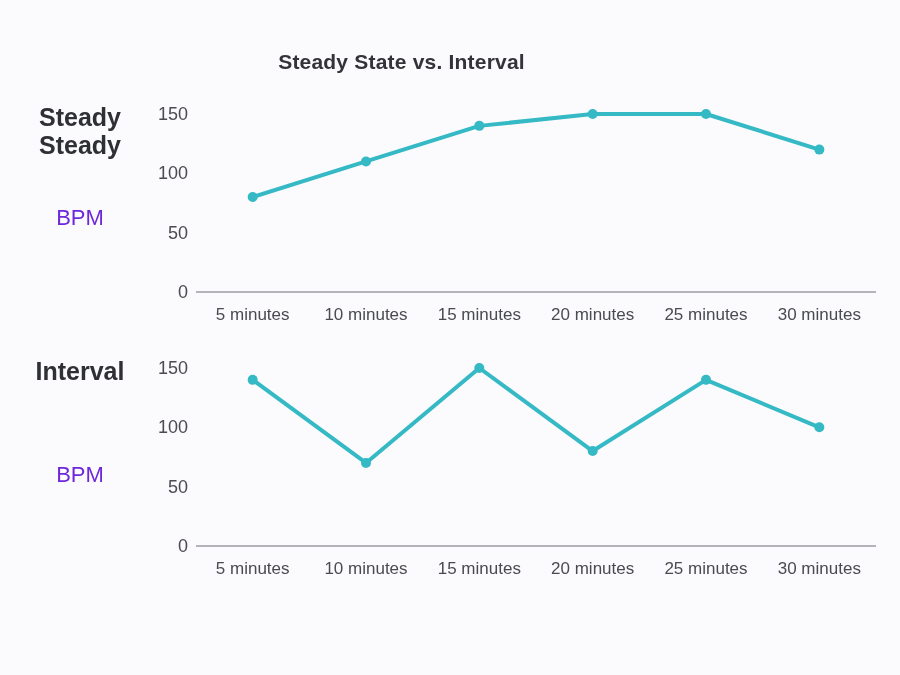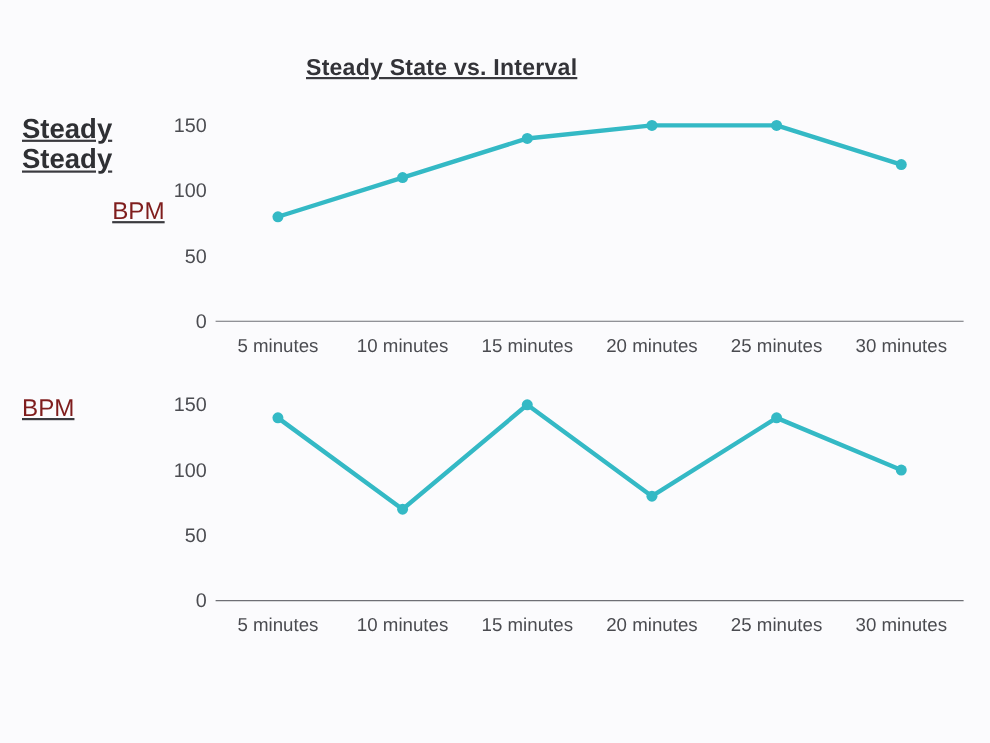--- a/index.html
+++ b/index.html
@@ -7,55 +7,54 @@
     margin: 0; padding: 0;
     width: 900px; height: 675px;
     background: #fbfbfd;
     font-family: -apple-system, BlinkMacSystemFont, "Segoe UI", Arial, sans-serif;
     color: #3a3a3f;
   }
   .page {
     width: 803px; height: 675px;
     position: relative;
     padding: 20px 20px 20px 20px;
-    text-decoration: underline;
   }
   .main-title {
     text-align: center;
     font-weight: 700;
     font-size: 21px;
     color: #333338;
     margin: 30px 0 30px 0;
     letter-spacing: 0.2px;
   }
   .chart-row {
     display: flex;
     align-items: flex-start;
     margin-bottom: 24px;
   }
   .sidecol {
     width: 130px;
     flex: 0 0 130px;
     display: flex;
-    flex-direction: row;
-    align-items: flex-end;
+    flex-direction: column;
+    align-items: center;
     padding-right: 10px;
   }
   .side-title {
     font-weight: 700;
     font-size: 25px;
     color: #2f3034;
     text-align: right;
     line-height: 1.1;
     margin-bottom: 46px;
   }
   .side-title .line { display: block; }
   .side-ylabel {
     font-size: 22px;
-    color: #7f1d1d;
+    color: #6d28d9;
     text-align: right;
   }
   .plot-wrap { position: relative; }
   svg.plot { display: block; }
   .axis-num {
     font-size: 18px;
     fill: #4b4c51;
     text-anchor: end;
   }
   .baseline {
@@ -111,20 +110,23 @@
           <circle class="series-pt" cx="329.3333333333333" cy="21.866666666666664" r="5" fill="#34b9c5"></circle>
           <circle class="series-pt" cx="442.66666666666663" cy="10" r="5" fill="#34b9c5"></circle>
           <circle class="series-pt" cx="556" cy="10" r="5" fill="#34b9c5"></circle>
           <circle class="series-pt" cx="669.3333333333333" cy="45.599999999999994" r="5" fill="#34b9c5"></circle>
         </svg>
     </div>
   </div>
 
   <div class="chart-row">
     <div class="sidecol">
+      <div class="side-title" style="margin-bottom:76px;">
+        <span class="line">Interval</span>
+      </div>
       <div class="side-ylabel">BPM</div>
     </div>
     <div class="plot-wrap">
       <svg class="plot" id="plot1" width="740" height="230">
           <text class="axis-num" x="38" y="194">0</text>
           <text class="axis-num" x="38" y="134.66666666666669">50</text>
           <text class="axis-num" x="38" y="75.33333333333334">100</text>
           <text class="axis-num" x="38" y="16">150</text>
           <line class="baseline" x1="46" x2="726" y1="188" y2="188"></line>
           <text class="xtick-lbl" x="102.66666666666666" y="216">5 minutes</text>

